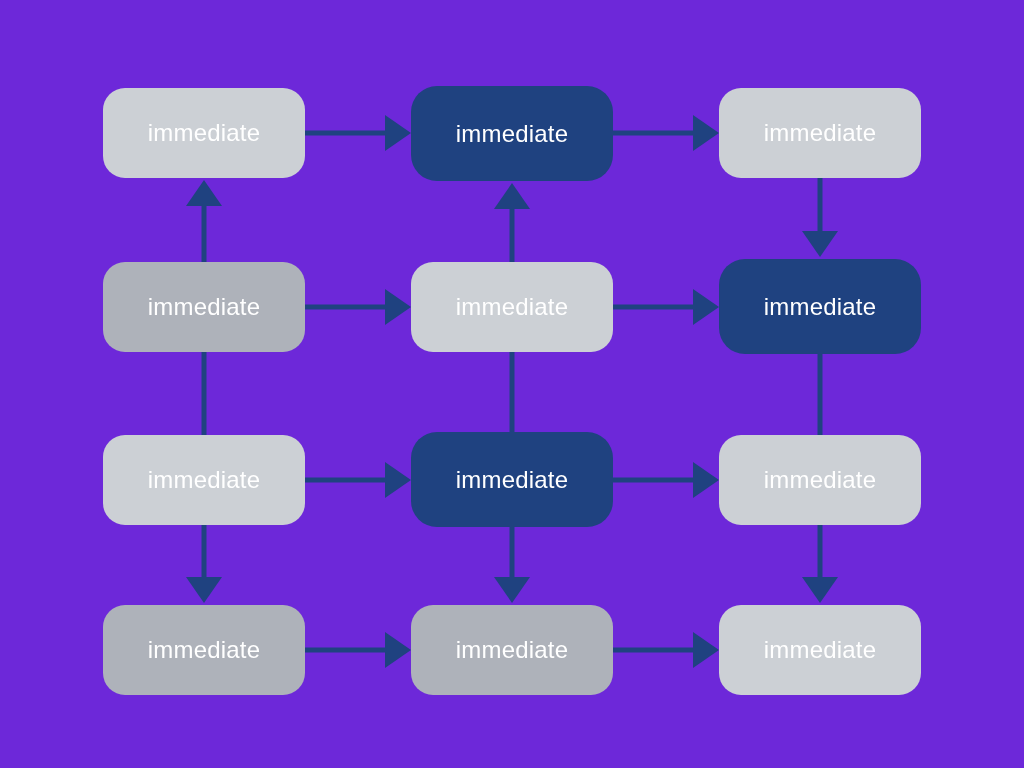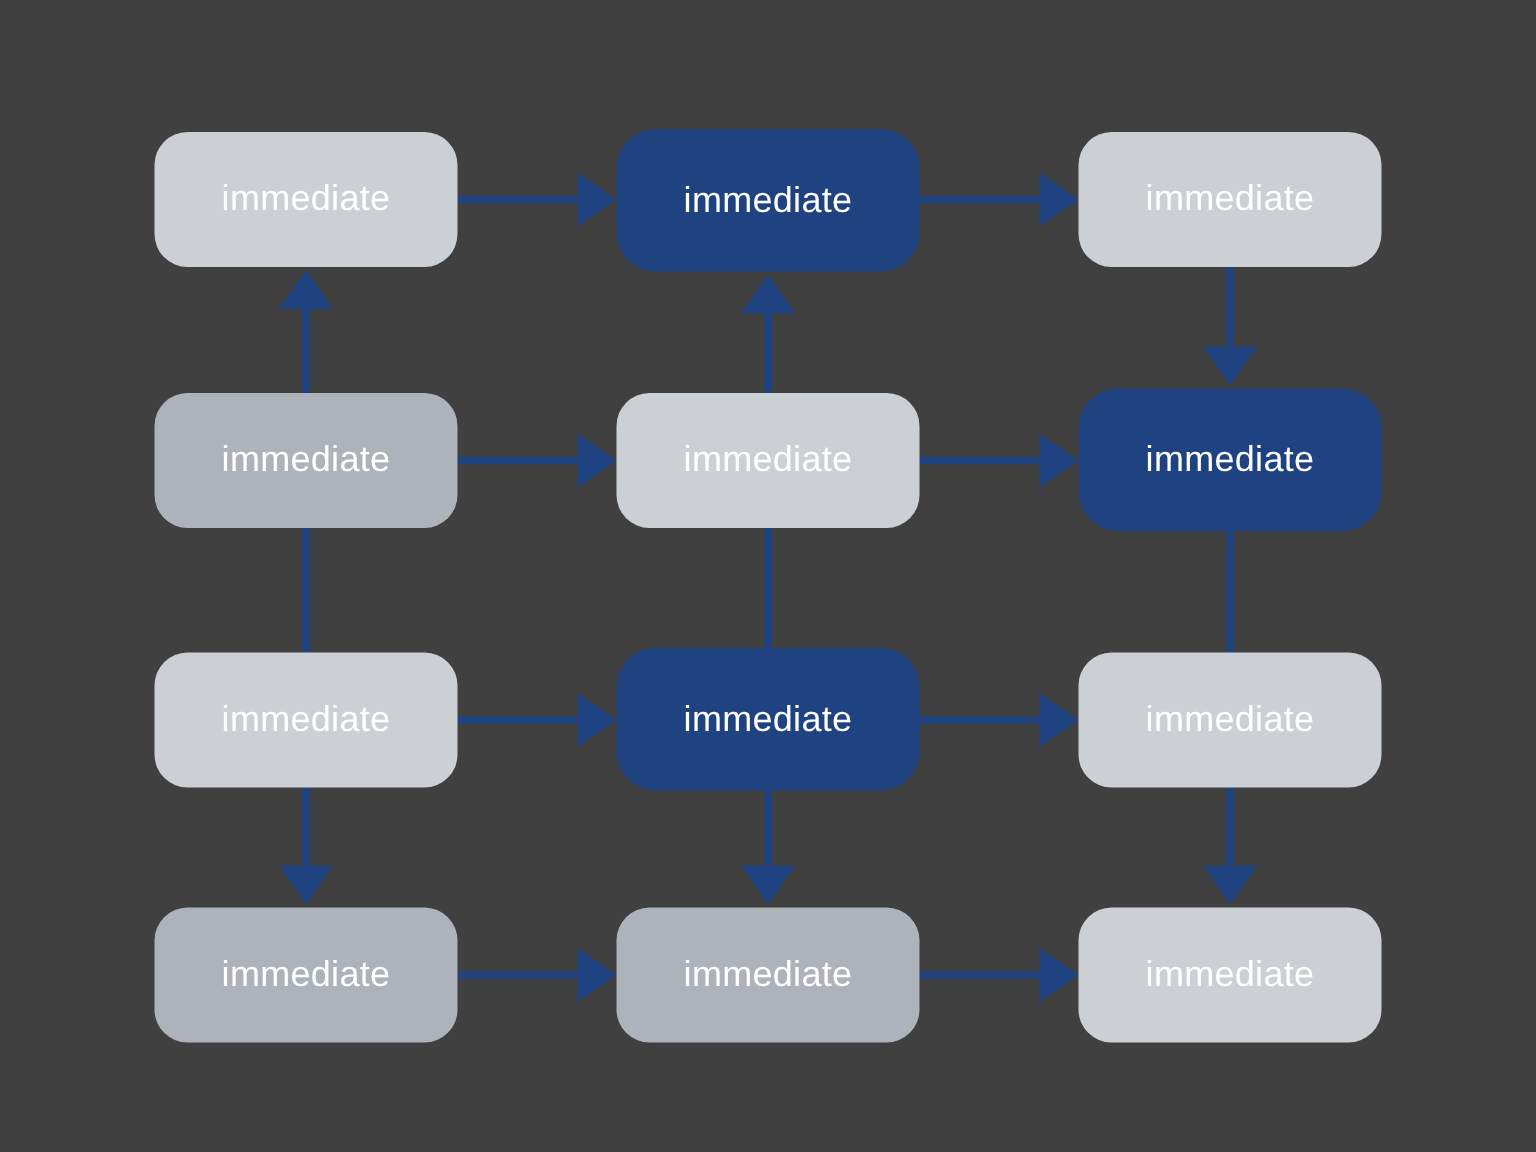--- a/index.html
+++ b/index.html
@@ -4,21 +4,21 @@
 <style>
   html, body {
     margin: 0;
     padding: 0;
     background: #ffffff;
   }
   #canvas {
     position: relative;
     width: 1024px;
     height: 768px;
-    background: #404040;
+    background: #6d28d9;
     overflow: hidden;
     font-family: "Liberation Sans", sans-serif;
   }
   #edges {
     position: absolute;
     left: 0;
     top: 0;
     width: 1024px;
     height: 768px;
   }

